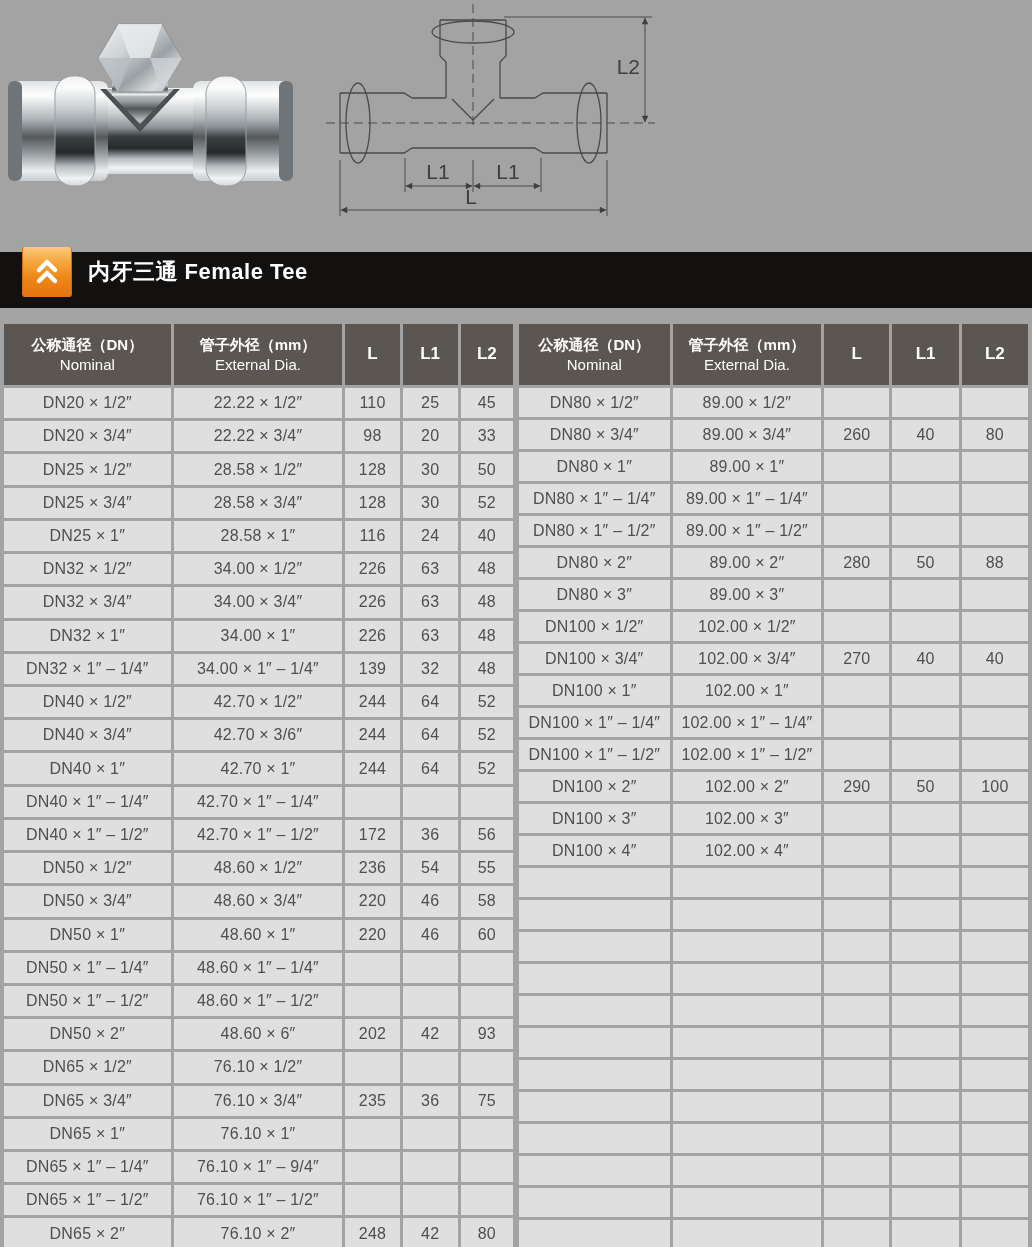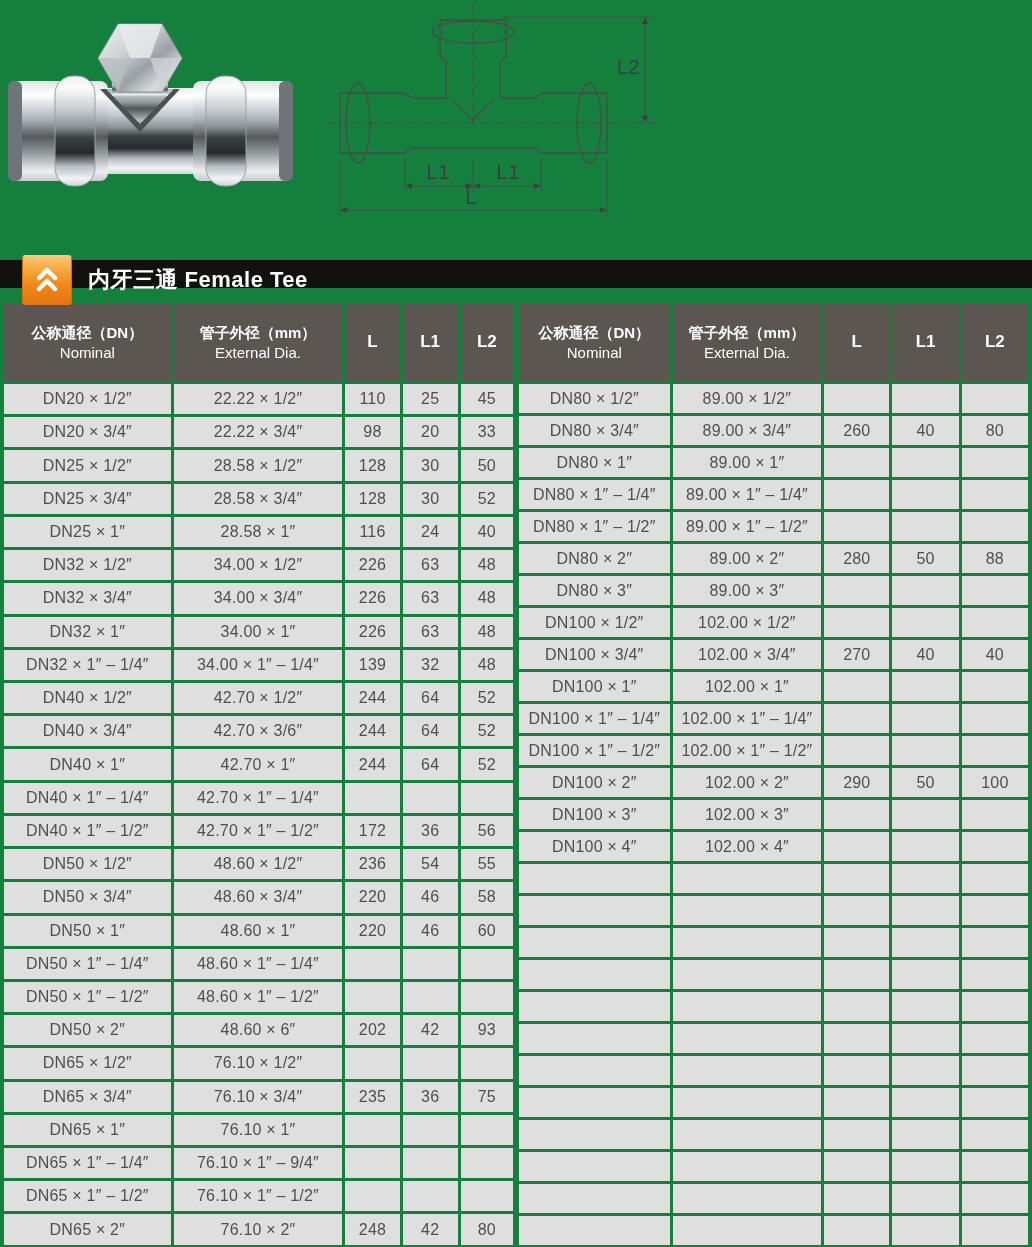--- a/index.html
+++ b/index.html
@@ -1,35 +1,35 @@
 <!DOCTYPE html>
 <html><head>
 <meta charset="utf-8">
 <style>
   html,body{margin:0;padding:0;background:#ffffff;}
-  .page{position:relative;width:1032px;height:1247px;background:#15803d;overflow:hidden;
+  .page{position:relative;width:1032px;height:1247px;background:#a3a3a3;overflow:hidden;
         font-family:"Liberation Sans", sans-serif;}
 
   
   .figures{position:relative;width:1032px;height:250px;}
   .figures svg{display:block;}
 
   
-  .title-bar{position:relative;margin-top:10px;height:28px;background:#121110;}
+  .title-bar{position:relative;margin-top:2px;height:56px;background:#121110;}
   .title-badge{position:absolute;left:22px;top:-5px;width:48px;height:50px;
     background:linear-gradient(180deg,#fbc97e 0%,#f6a93f 28%,#ef8617 62%,#e47312 100%);
     border-left:1px solid #d96d06;border-right:1px solid #d96d06;
     border-radius:3px;display:flex;align-items:center;justify-content:center;}
   .title-text{position:absolute;left:88px;top:0;height:40px;display:flex;align-items:center;
     color:#ffffff;font-size:22px;font-weight:bold;letter-spacing:.5px;}
 
   
   .tables{display:flex;margin-top:13px;padding:0 1px;}
   table.spec{border-collapse:separate;border-spacing:3px;table-layout:fixed;width:515px;}
-  table.spec th{background:#5c5653;color:#ffffff;height:77px;font-weight:normal;
+  table.spec th{background:#5c5653;color:#ffffff;height:61px;font-weight:normal;
     font-size:15px;line-height:1.3;vertical-align:middle;padding:0 2px;}
   table.spec th .zh{font-weight:600;display:block;}
   table.spec th .en{font-weight:500;display:block;}
   table.spec th.dim{font-size:17px;font-weight:600;}
   table.spec td{background:#dfdfdf;height:29px;text-align:center;vertical-align:middle;
     font-size:16px;color:#4f4f4f;letter-spacing:.2px;padding:0 1px;overflow:hidden;white-space:nowrap;}
 </style>
 </head>
 <body>
 

